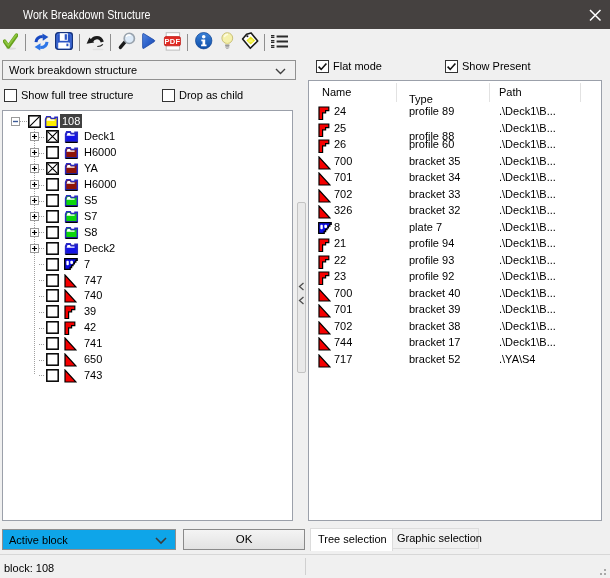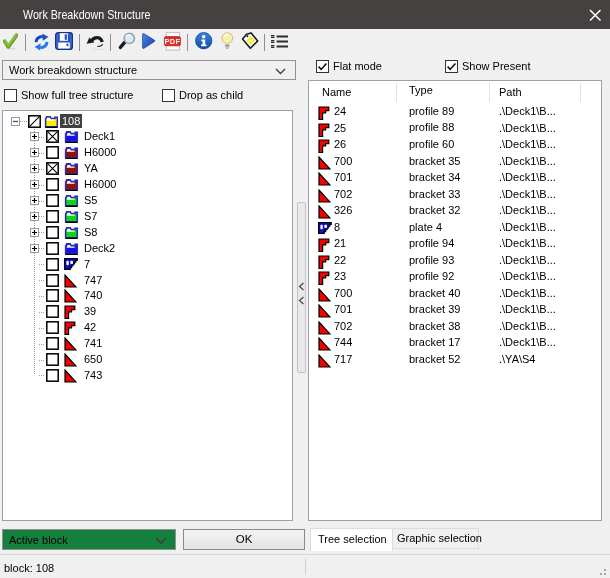--- a/index.html
+++ b/index.html
@@ -380,36 +380,36 @@
     <svg width="13" height="13" viewBox="0 0 13 13" style="position:absolute;top:0;left:0">
       <rect x="0.5" y="0.5" width="12" height="12" fill="#fff" stroke="#333333"></rect>
       <path d="M2.6 6.6 L5.2 9.4 L10.4 3.4" fill="none" stroke="#111" stroke-width="1.6"></path>
     </svg>
     <div class="cblabel" style="position:absolute;left:17px;top:0.2px;white-space:nowrap">Show Present</div>
   </div>
 
 <div class="panel" style="left:308px;top:80px;width:294px;height:441px"></div>
 <div style="position:absolute;left:308px;top:80px;width:294px;height:441px;overflow:hidden">
   <div class="hdr" style="left:14px;top:6px">Name</div>
-  <div class="hdr" style="left:101px;top:4px">Type</div>
+  <div class="hdr" style="left:101px;top:13px">Type</div>
   <div class="hdr" style="left:191px;top:6px">Path</div>
   <div style="position:absolute;left:88px;top:3px;width:1px;height:19px;background:#e2e2e2"></div>
   <div style="position:absolute;left:181px;top:3px;width:1px;height:19px;background:#e2e2e2"></div>
   <div style="position:absolute;left:272px;top:3px;width:1px;height:19px;background:#e2e2e2"></div>
 <div style="position:absolute;left:9.5px;top:26.0px;line-height:0"><svg width="12" height="14" viewBox="0 0 12 14" style="">
         <path d="M1 13.5 L1 1 L10.8 1 L10.8 4.6 L7.6 4.6 L7.6 6.8 L4.6 6.8 L4.6 13.5 Z" fill="#f50000" stroke="#000000" stroke-width="1.2"></path>
       </svg></div>
     <div class="ltxt" style="left:26px;top:25.0px">24</div>
     <div class="ltxt" style="left:101px;top:25.0px">profile 89</div>
     <div class="ltxt" style="left:191px;top:25.0px">.\Deck1\B...</div>
 <div style="position:absolute;left:9.5px;top:42.5px;line-height:0"><svg width="12" height="14" viewBox="0 0 12 14" style="">
         <path d="M1 13.5 L1 1 L10.8 1 L10.8 4.6 L7.6 4.6 L7.6 6.8 L4.6 6.8 L4.6 13.5 Z" fill="#f50000" stroke="#000000" stroke-width="1.2"></path>
       </svg></div>
     <div class="ltxt" style="left:26px;top:41.5px">25</div>
-    <div class="ltxt" style="left:101px;top:41px">profile 88</div>
+    <div class="ltxt" style="left:101px;top:50px">profile 88</div>
     <div class="ltxt" style="left:191px;top:41.5px">.\Deck1\B...</div>
 <div style="position:absolute;left:9.5px;top:59.0px;line-height:0"><svg width="12" height="14" viewBox="0 0 12 14" style="">
         <path d="M1 13.5 L1 1 L10.8 1 L10.8 4.6 L7.6 4.6 L7.6 6.8 L4.6 6.8 L4.6 13.5 Z" fill="#f50000" stroke="#000000" stroke-width="1.2"></path>
       </svg></div>
     <div class="ltxt" style="left:26px;top:58.0px">26</div>
     <div class="ltxt" style="left:101px;top:58.0px">profile 60</div>
     <div class="ltxt" style="left:191px;top:58.0px">.\Deck1\B...</div>
 <div style="position:absolute;left:9.5px;top:75.5px;line-height:0"><svg width="13" height="14" viewBox="0 0 13 14" style="">
         <path d="M1 1 L1 13 L12 13 Z" fill="#f50000" stroke="#000000" stroke-width="1.2" stroke-linejoin="miter"></path>
       </svg></div>
@@ -433,21 +433,21 @@
       </svg></div>
     <div class="ltxt" style="left:26px;top:124.0px">326</div>
     <div class="ltxt" style="left:101px;top:124.0px">bracket 32</div>
     <div class="ltxt" style="left:191px;top:124.0px">.\Deck1\B...</div>
 <div style="position:absolute;left:9.5px;top:141.5px;line-height:0"><svg width="14" height="13" viewBox="0 0 14 13" style="">
         <path d="M0.7 0.7 L13.2 0.7 L13.2 2.3 L11.8 2.3 L11.8 4.1 L10.4 4.1 L10.4 5.9 L9.0 5.9 L9.0 7.7 L7.6 7.7 L7.6 9.5 L6.2 9.5 L6.2 11.3 L0.7 11.3 Z" fill="#0d0de0" stroke="#000000" stroke-width="1.3"></path>
         <rect x="2.4" y="2.7" width="2.4" height="4.6" rx="1" fill="#ffffff"></rect>
         <rect x="6.3" y="2.7" width="2.7" height="3.4" rx="1" fill="#ffffff"></rect>
       </svg></div>
     <div class="ltxt" style="left:26px;top:140.5px">8</div>
-    <div class="ltxt" style="left:101px;top:140.5px">plate 4</div>
+    <div class="ltxt" style="left:101px;top:140.5px">plate 7</div>
     <div class="ltxt" style="left:191px;top:140.5px">.\Deck1\B...</div>
 <div style="position:absolute;left:9.5px;top:158.0px;line-height:0"><svg width="12" height="14" viewBox="0 0 12 14" style="">
         <path d="M1 13.5 L1 1 L10.8 1 L10.8 4.6 L7.6 4.6 L7.6 6.8 L4.6 6.8 L4.6 13.5 Z" fill="#f50000" stroke="#000000" stroke-width="1.2"></path>
       </svg></div>
     <div class="ltxt" style="left:26px;top:157.0px">21</div>
     <div class="ltxt" style="left:101px;top:157.0px">profile 94</div>
     <div class="ltxt" style="left:191px;top:157.0px">.\Deck1\B...</div>
 <div style="position:absolute;left:9.5px;top:174.5px;line-height:0"><svg width="12" height="14" viewBox="0 0 12 14" style="">
         <path d="M1 13.5 L1 1 L10.8 1 L10.8 4.6 L7.6 4.6 L7.6 6.8 L4.6 6.8 L4.6 13.5 Z" fill="#f50000" stroke="#000000" stroke-width="1.2"></path>
       </svg></div>
@@ -485,21 +485,21 @@
     <div class="ltxt" style="left:101px;top:256.0px">bracket 17</div>
     <div class="ltxt" style="left:191px;top:256.0px">.\Deck1\B...</div>
 <div style="position:absolute;left:9.5px;top:273.5px;line-height:0"><svg width="13" height="14" viewBox="0 0 13 14" style="">
         <path d="M1 1 L1 13 L12 13 Z" fill="#f50000" stroke="#000000" stroke-width="1.2" stroke-linejoin="miter"></path>
       </svg></div>
     <div class="ltxt" style="left:26px;top:272.5px">717</div>
     <div class="ltxt" style="left:101px;top:272.5px">bracket 52</div>
     <div class="ltxt" style="left:191px;top:272.5px">.\YA\S4</div>
 </div>
 
-<div class="combo" style="left:2px;top:529px;width:174px;height:21px;background:#15803d;border-color:#8f8f8f">
+<div class="combo" style="left:2px;top:529px;width:174px;height:21px;background:#0ea5e9;border-color:#8f8f8f">
   <div class="tx" style="top:4px">Active block</div>
   <svg width="12" height="8" viewBox="0 0 12 8" style="position:absolute;right:8px;top:7px">
       <path d="M1 1 L6 6 L11 1" fill="none" stroke="#3c3c3c" stroke-width="1.6"></path>
     </svg>
 </div>
 <div style="position:absolute;left:183px;top:529px;width:122px;height:21px;background:linear-gradient(#f4f4f4,#e2e2e2);border:1px solid #8a8a8a;"></div>
 <div style="position:absolute;left:183px;top:533px;width:122px;text-align:center;font-size:11.5px">OK</div>
 
 <div class="tab" style="left:310px;top:528px;width:83px;height:23px;background:#ffffff;border:1px solid #dcdcdc;border-bottom:none"></div>
 <div class="tab" style="left:393px;top:528px;width:86px;height:21px;background:#f0f0f0;border:1px solid #dcdcdc;border-left:none"></div>

